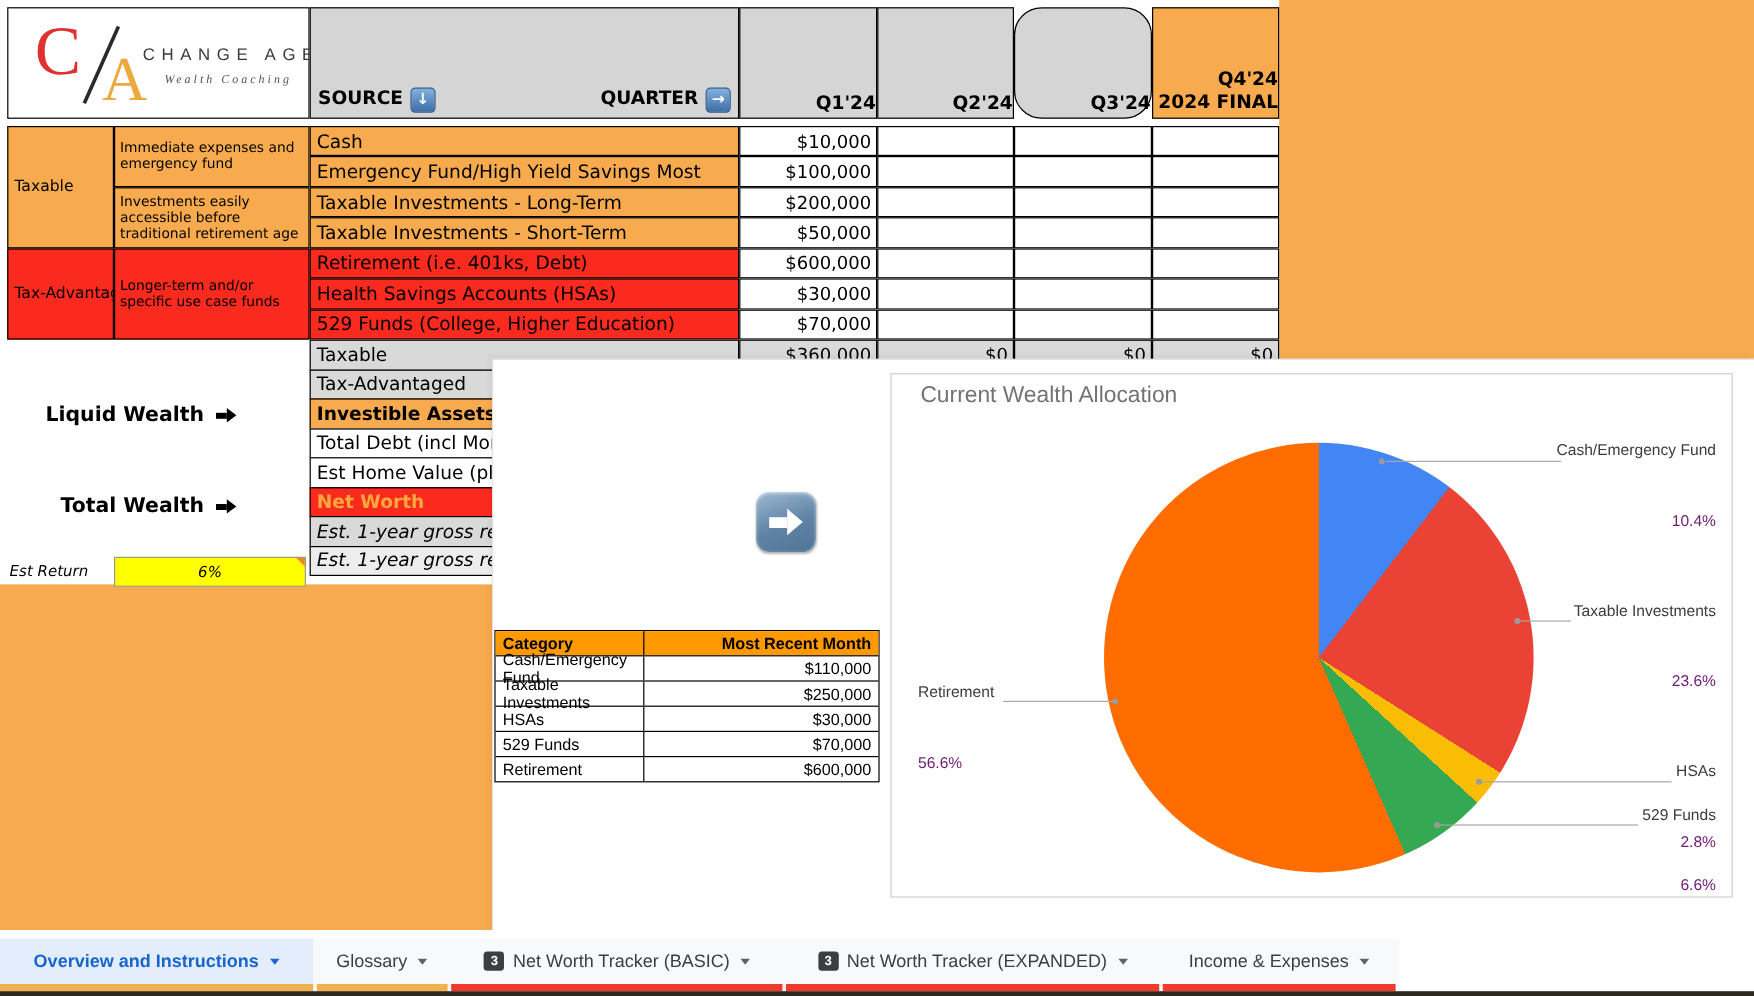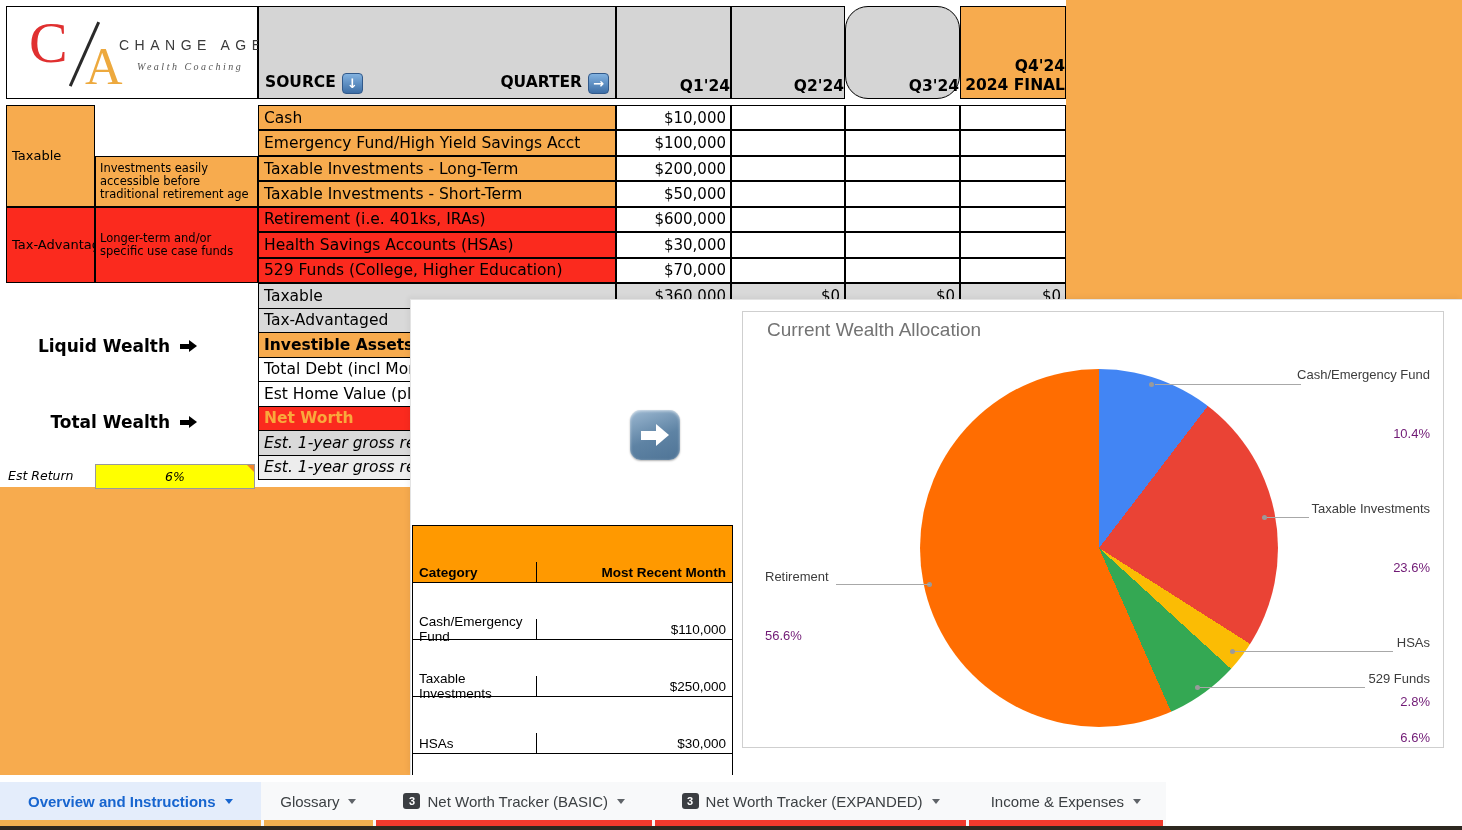--- a/index.html
+++ b/index.html
@@ -78,21 +78,21 @@
             box-shadow:inset 0 1px 3px rgba(255,255,255,.65),0 1px 2px rgba(0,0,0,.3);
             display:flex;align-items:center;justify-content:center;}
   .bigarrow .sh{width:15px;height:9px;background:#fff;}
   .bigarrow .hd{width:0;height:0;border-top:11px solid transparent;border-bottom:11px solid transparent;border-left:13px solid #fff;}
 
   
   .cattable{position:absolute;left:1px;top:225px;width:319px;border:1.5px solid #000;
             font-family:"Liberation Sans",sans-serif;font-size:13.5px;}
   .ctr{display:flex;border-top:1px solid #000;}
   .ctr.head{border-top:none;background:#ff9900;font-weight:bold;}
-  .ctc{box-sizing:border-box;padding:2px 6px;height:20px;display:flex;align-items:center;margin-top:36px;}
+  .ctc{box-sizing:border-box;padding:2px 6px;height:20px;display:flex;align-items:center;}
   .ctc.l{width:124px;border-right:1px solid #000;}
   .ctc.v{width:195px;justify-content:flex-end;}
 
   
   .chartbox{position:absolute;left:331px;top:11px;width:700px;height:435px;background:#fff;border:1px solid #cfcfcf;}
   .chart-title{position:absolute;left:24px;top:7px;font-family:"Liberation Sans",sans-serif;font-size:19px;color:#737373;}
   .pie{position:absolute;left:177px;top:57px;width:358px;height:358px;border-radius:50%;}
   .callout{position:absolute;font-family:"Liberation Sans",sans-serif;font-size:13px;line-height:14px;text-align:right;}
   .callout.left{text-align:left;}
   .c-name{color:#3c3c3c;}
@@ -141,49 +141,50 @@
 <div class="abs hcell qh" style="left:616px;top:6px;width:115px;height:93px;">Q1'24</div>
 <div class="abs hcell qh" style="left:731px;top:6px;width:114px;height:93px;">Q2'24</div>
 <div class="abs hcell qh" style="left:845px;top:6px;width:115px;height:93px;border-radius:23px;">Q3'24</div>
 <div class="abs hcell qh q4" style="left:960px;top:6px;width:106px;height:93px;">
   <span>Q4'24</span>
   <span>2024 FINAL</span>
 </div>
 
 <div class="abs maintable">
   <div class="c o cat" style="grid-area:1/1/5/2">Taxable</div>
+  <div class="c o desc mid" style="grid-area:1/2/3/3">Immediate expenses and emergency fund</div>
   <div class="c o desc mid" style="grid-area:3/2/5/3">Investments easily accessible before traditional retirement age</div>
   <div class="c r cat" style="grid-area:5/1/8/2">Tax-Advantaged</div>
   <div class="c r desc mid" style="grid-area:5/2/8/3">Longer-term and/or specific use case funds</div>
 
   <div class="c o src" style="grid-area:1/3">Cash</div>
   <div class="c val" style="grid-area:1/4">$10,000</div>
   <div class="c val" style="grid-area:1/5"></div>
   <div class="c val" style="grid-area:1/6"></div>
   <div class="c val" style="grid-area:1/7"></div>
 
-  <div class="c o src" style="grid-area:2/3">Emergency Fund/High Yield Savings Acct</div>
+  <div class="c o src" style="grid-area:2/3">Emergency Fund/High Yield Savings Most</div>
   <div class="c val" style="grid-area:2/4">$100,000</div>
   <div class="c val" style="grid-area:2/5"></div>
   <div class="c val" style="grid-area:2/6"></div>
   <div class="c val" style="grid-area:2/7"></div>
 
   <div class="c o src" style="grid-area:3/3">Taxable Investments - Long-Term</div>
   <div class="c val" style="grid-area:3/4">$200,000</div>
   <div class="c val" style="grid-area:3/5"></div>
   <div class="c val" style="grid-area:3/6"></div>
   <div class="c val" style="grid-area:3/7"></div>
 
   <div class="c o src" style="grid-area:4/3">Taxable Investments - Short-Term</div>
   <div class="c val" style="grid-area:4/4">$50,000</div>
   <div class="c val" style="grid-area:4/5"></div>
   <div class="c val" style="grid-area:4/6"></div>
   <div class="c val" style="grid-area:4/7"></div>
 
-  <div class="c r src" style="grid-area:5/3">Retirement (i.e. 401ks, IRAs)</div>
+  <div class="c r src" style="grid-area:5/3">Retirement (i.e. 401ks, Debt)</div>
   <div class="c val" style="grid-area:5/4">$600,000</div>
   <div class="c val" style="grid-area:5/5"></div>
   <div class="c val" style="grid-area:5/6"></div>
   <div class="c val" style="grid-area:5/7"></div>
 
   <div class="c r src" style="grid-area:6/3">Health Savings Accounts (HSAs)</div>
   <div class="c val" style="grid-area:6/4">$30,000</div>
   <div class="c val" style="grid-area:6/5"></div>
   <div class="c val" style="grid-area:6/6"></div>
   <div class="c val" style="grid-area:6/7"></div>

